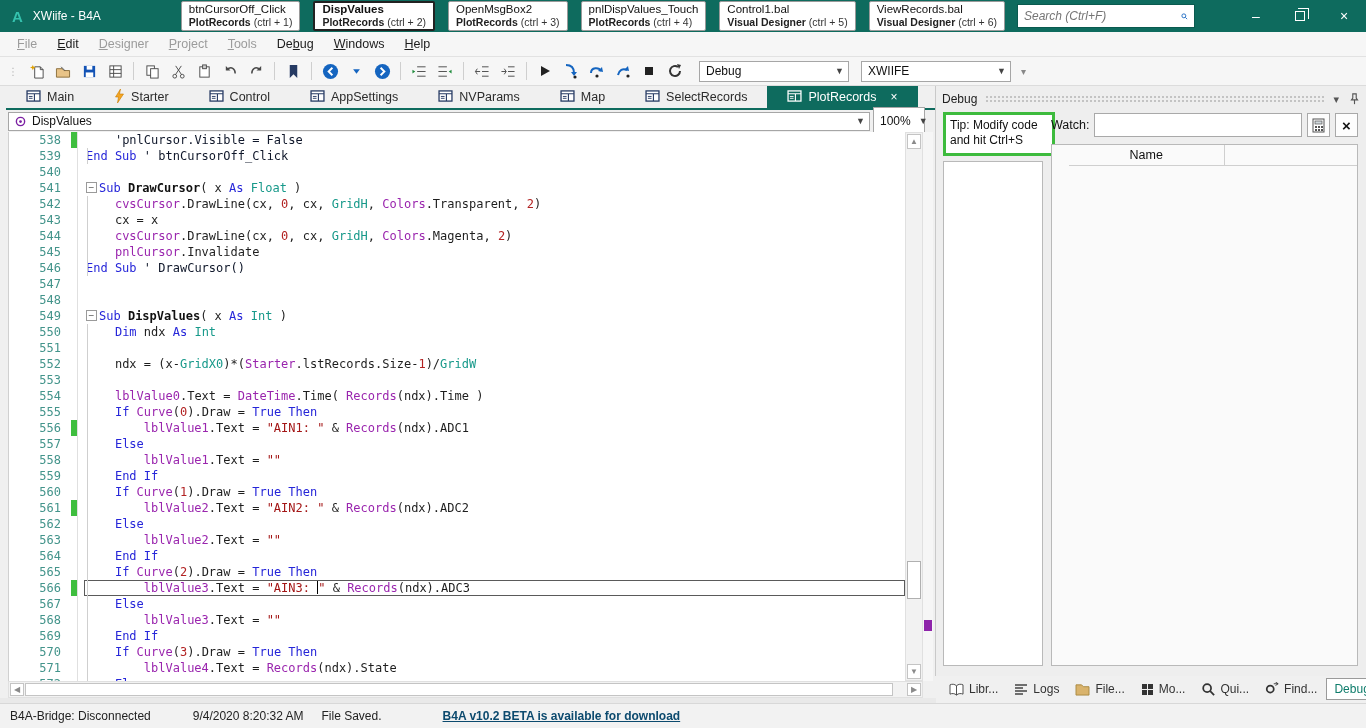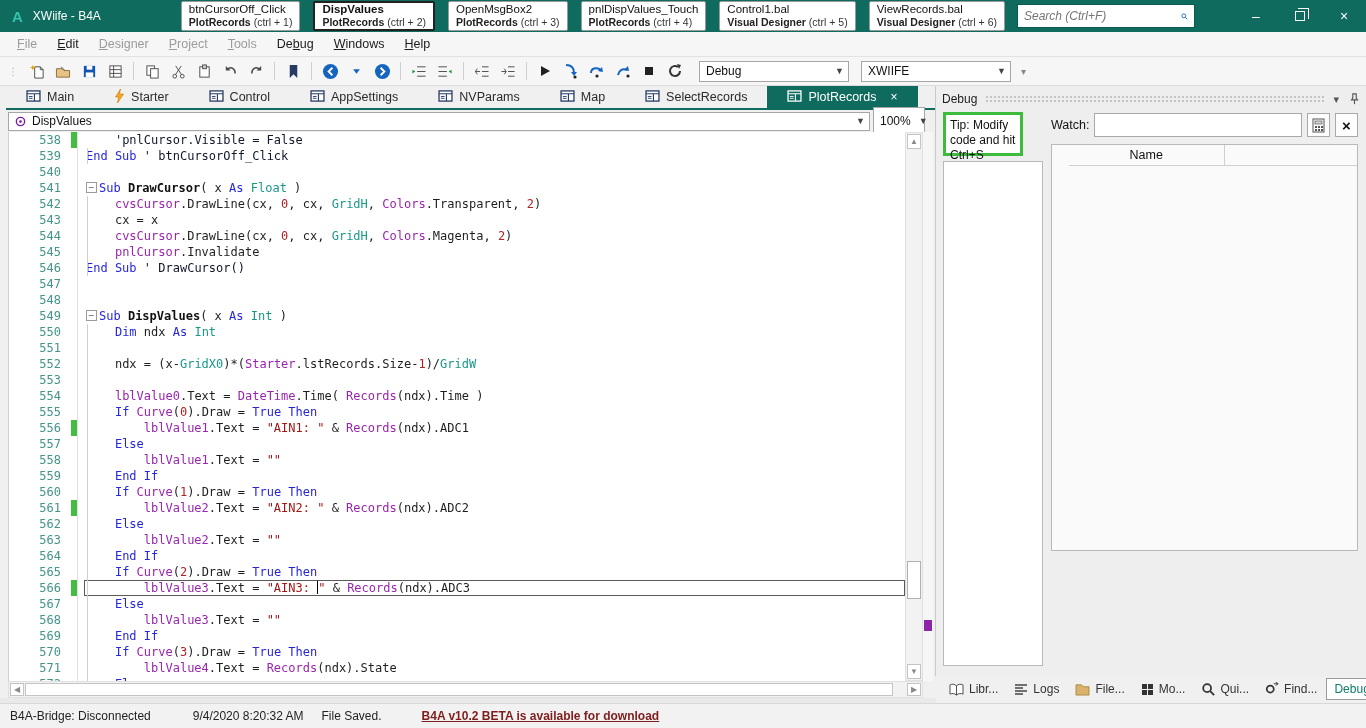--- a/index.html
+++ b/index.html
@@ -96,50 +96,50 @@
   #hscroll { left:8px; top:681px; width:915px; height:17px; background:#f2f2f2; border:1px solid #e0e0e0; }
   #hthumb { position:absolute; left:16px; top:1px; width:868px; height:13px; background:#fff; border:1px solid #c4c4c4; }
   .sbtn.h { top:1px; height:13px; line-height:12px; }
 
   
   #right-panel { left:935px; top:86px; width:431px; height:590px; background:#eeeeee; border-left:1px solid #c9c9c9; }
   #rp-header { position:absolute; left:6px; top:4px; right:6px; height:18px; display:flex; align-items:center; gap:8px; }
   #rp-title { font-size:12px; color:#222; }
   #rp-dots { flex:1; height:8px; background-image:radial-gradient(#c3c3c3 1px, transparent 1px); background-size:4px 4px; }
   #rp-icons { display:flex; gap:10px; color:#555; font-size:11px; }
-  #tip-box { position:absolute; left:7px; top:26px; width:80px; height:44px; background:#fff; border:3px solid #3dbb3d;
+  #tip-box { position:absolute; left:7px; top:26px; width:112px; height:44px; background:#fff; border:3px solid #3dbb3d;
      padding:3px 4px; font-size:12px; line-height:15px; color:#111; }
   #rp-listbox { position:absolute; left:7px; top:75px; width:100px; height:505px; background:#fff; border:1px solid #b9b9b9; }
   #watch-row { position:absolute; left:115px; top:26px; right:8px; height:26px; display:flex; align-items:center; gap:5px; }
   #watch-label { font-size:12.5px; color:#111; }
   #watch-input { flex:1; height:24px; border:1px solid #a9a9a9; background:#fff; outline:none; padding:0 4px;
      font-family:"Liberation Sans",sans-serif; }
   .watch-btn { width:23px; height:24px; background:#fdfdfd; border:1px solid #a9a9a9; display:flex; align-items:center; justify-content:center; }
   .watch-btn.xbtn { font-size:15px; font-weight:bold; color:#111; }
-  #watch-table { position:absolute; left:115px; top:58px; right:8px; height:407px; background:#fafafa; border:1px solid #b9b9b9;padding-left:17px; }
+  #watch-table { position:absolute; left:115px; top:58px; right:8px; height:522px; background:#fafafa; border:1px solid #b9b9b9;padding-left:17px; }
   #wt-header { height:21px; border-bottom:1px solid #cfcfcf; display:flex; background:#fafafa; }
   #wt-col1 { width:54%; border-right:1px solid #cfcfcf; display:flex; align-items:center; justify-content:center;
      font-size:12.5px; color:#111; }
   #wt-col2 { flex:1; }
 
   
   #bottom-tabs { left:936px; top:676px; width:430px; height:26px; background:#f0f0f0; display:flex; align-items:center;
      gap:2px; padding-left:6px; }
   .btab { display:flex; align-items:center; gap:5px; padding:3px 7px; font-size:12px; color:#333; white-space:nowrap; }
   .btab.active { background:#fff; border:1px solid #9a9a9a; color:#0e7c6b; }
   #bottom-left-strip { left:0; top:698px; width:936px; height:5px; background:#e9e9e9; }
 
   
   #statusbar { left:0; top:703px; width:1366px; height:25px; background:#f2f2f2; border-top:1px solid #d8d8d8;
      display:flex; align-items:center; font-size:12px; color:#222; }
   #sb-items { display:flex; }
   .sb-item { padding-left:10px; }
   .sb-item:nth-child(2){ padding-left:42px; }
   .sb-item:nth-child(3){ padding-left:18px; }
-  #sb-link { margin-left:40px; font-weight:bold; text-decoration:underline; color:#7f1d1d; }
+  #sb-link { margin-left:61px; font-weight:bold; text-decoration:underline; color:#0c4a6e; }
 </style>
 </head>
 <body>
 
 <div id="stage">
 
   <div id="titlebar" class="abs">
     <span id="app-logo">A</span>
     <span id="app-title">XWiife - B4A</span>
     <div id="quick-tabs">

